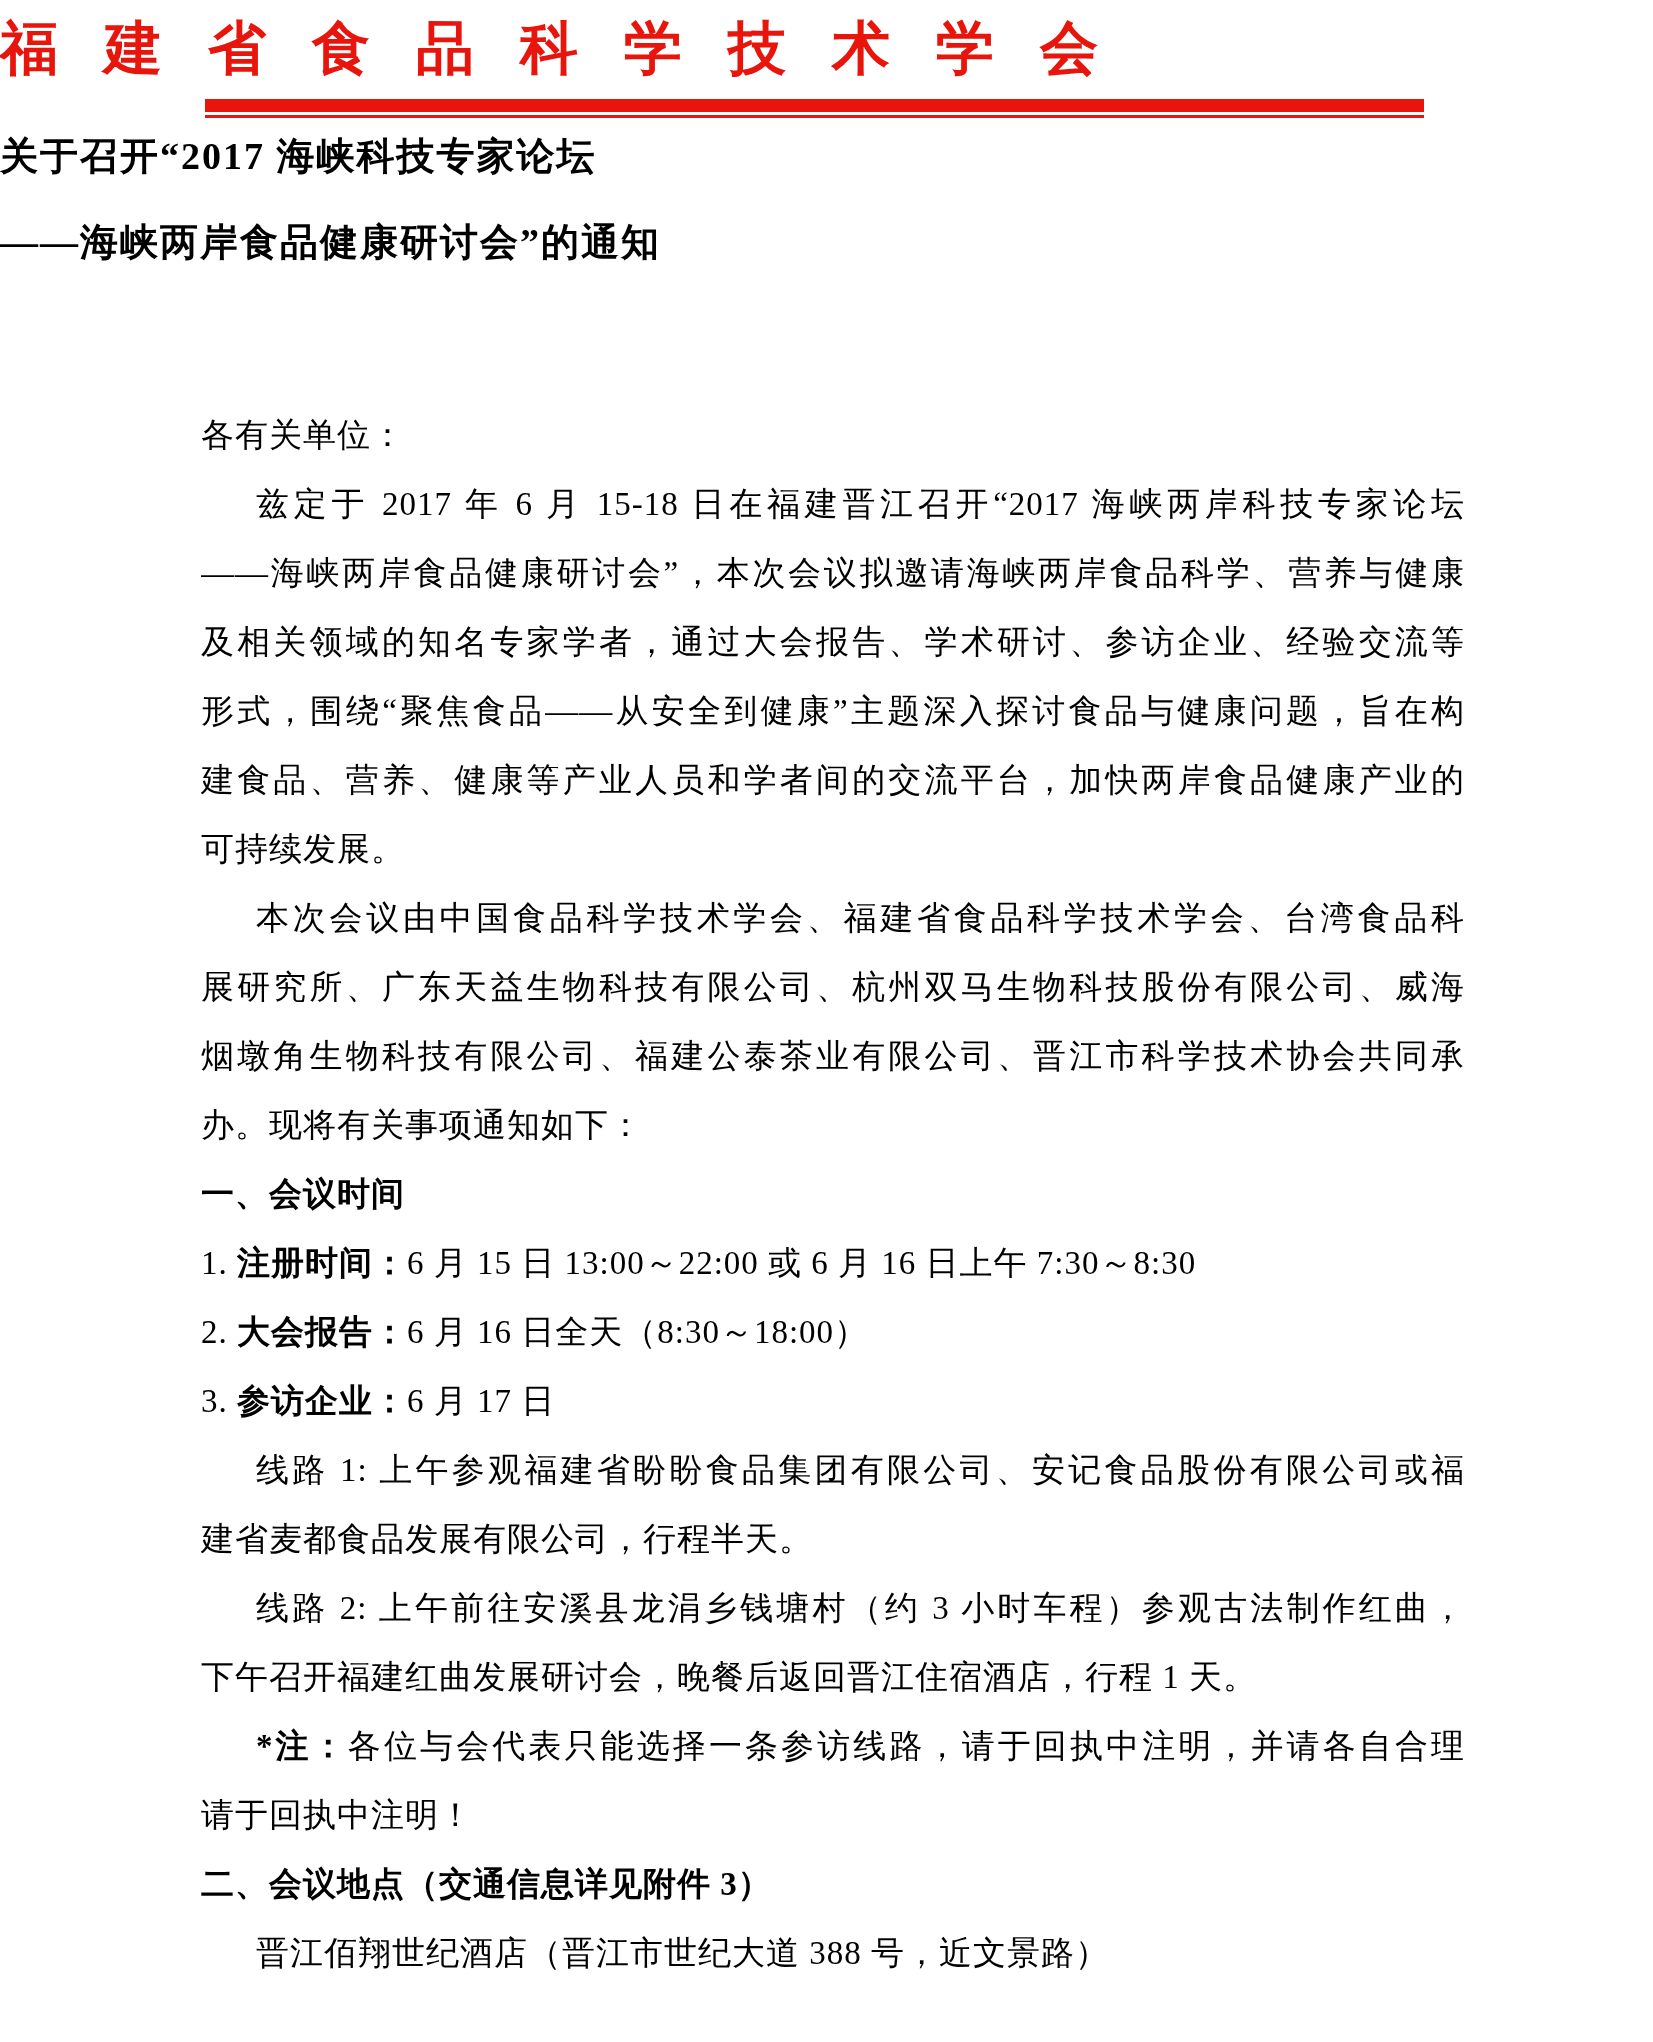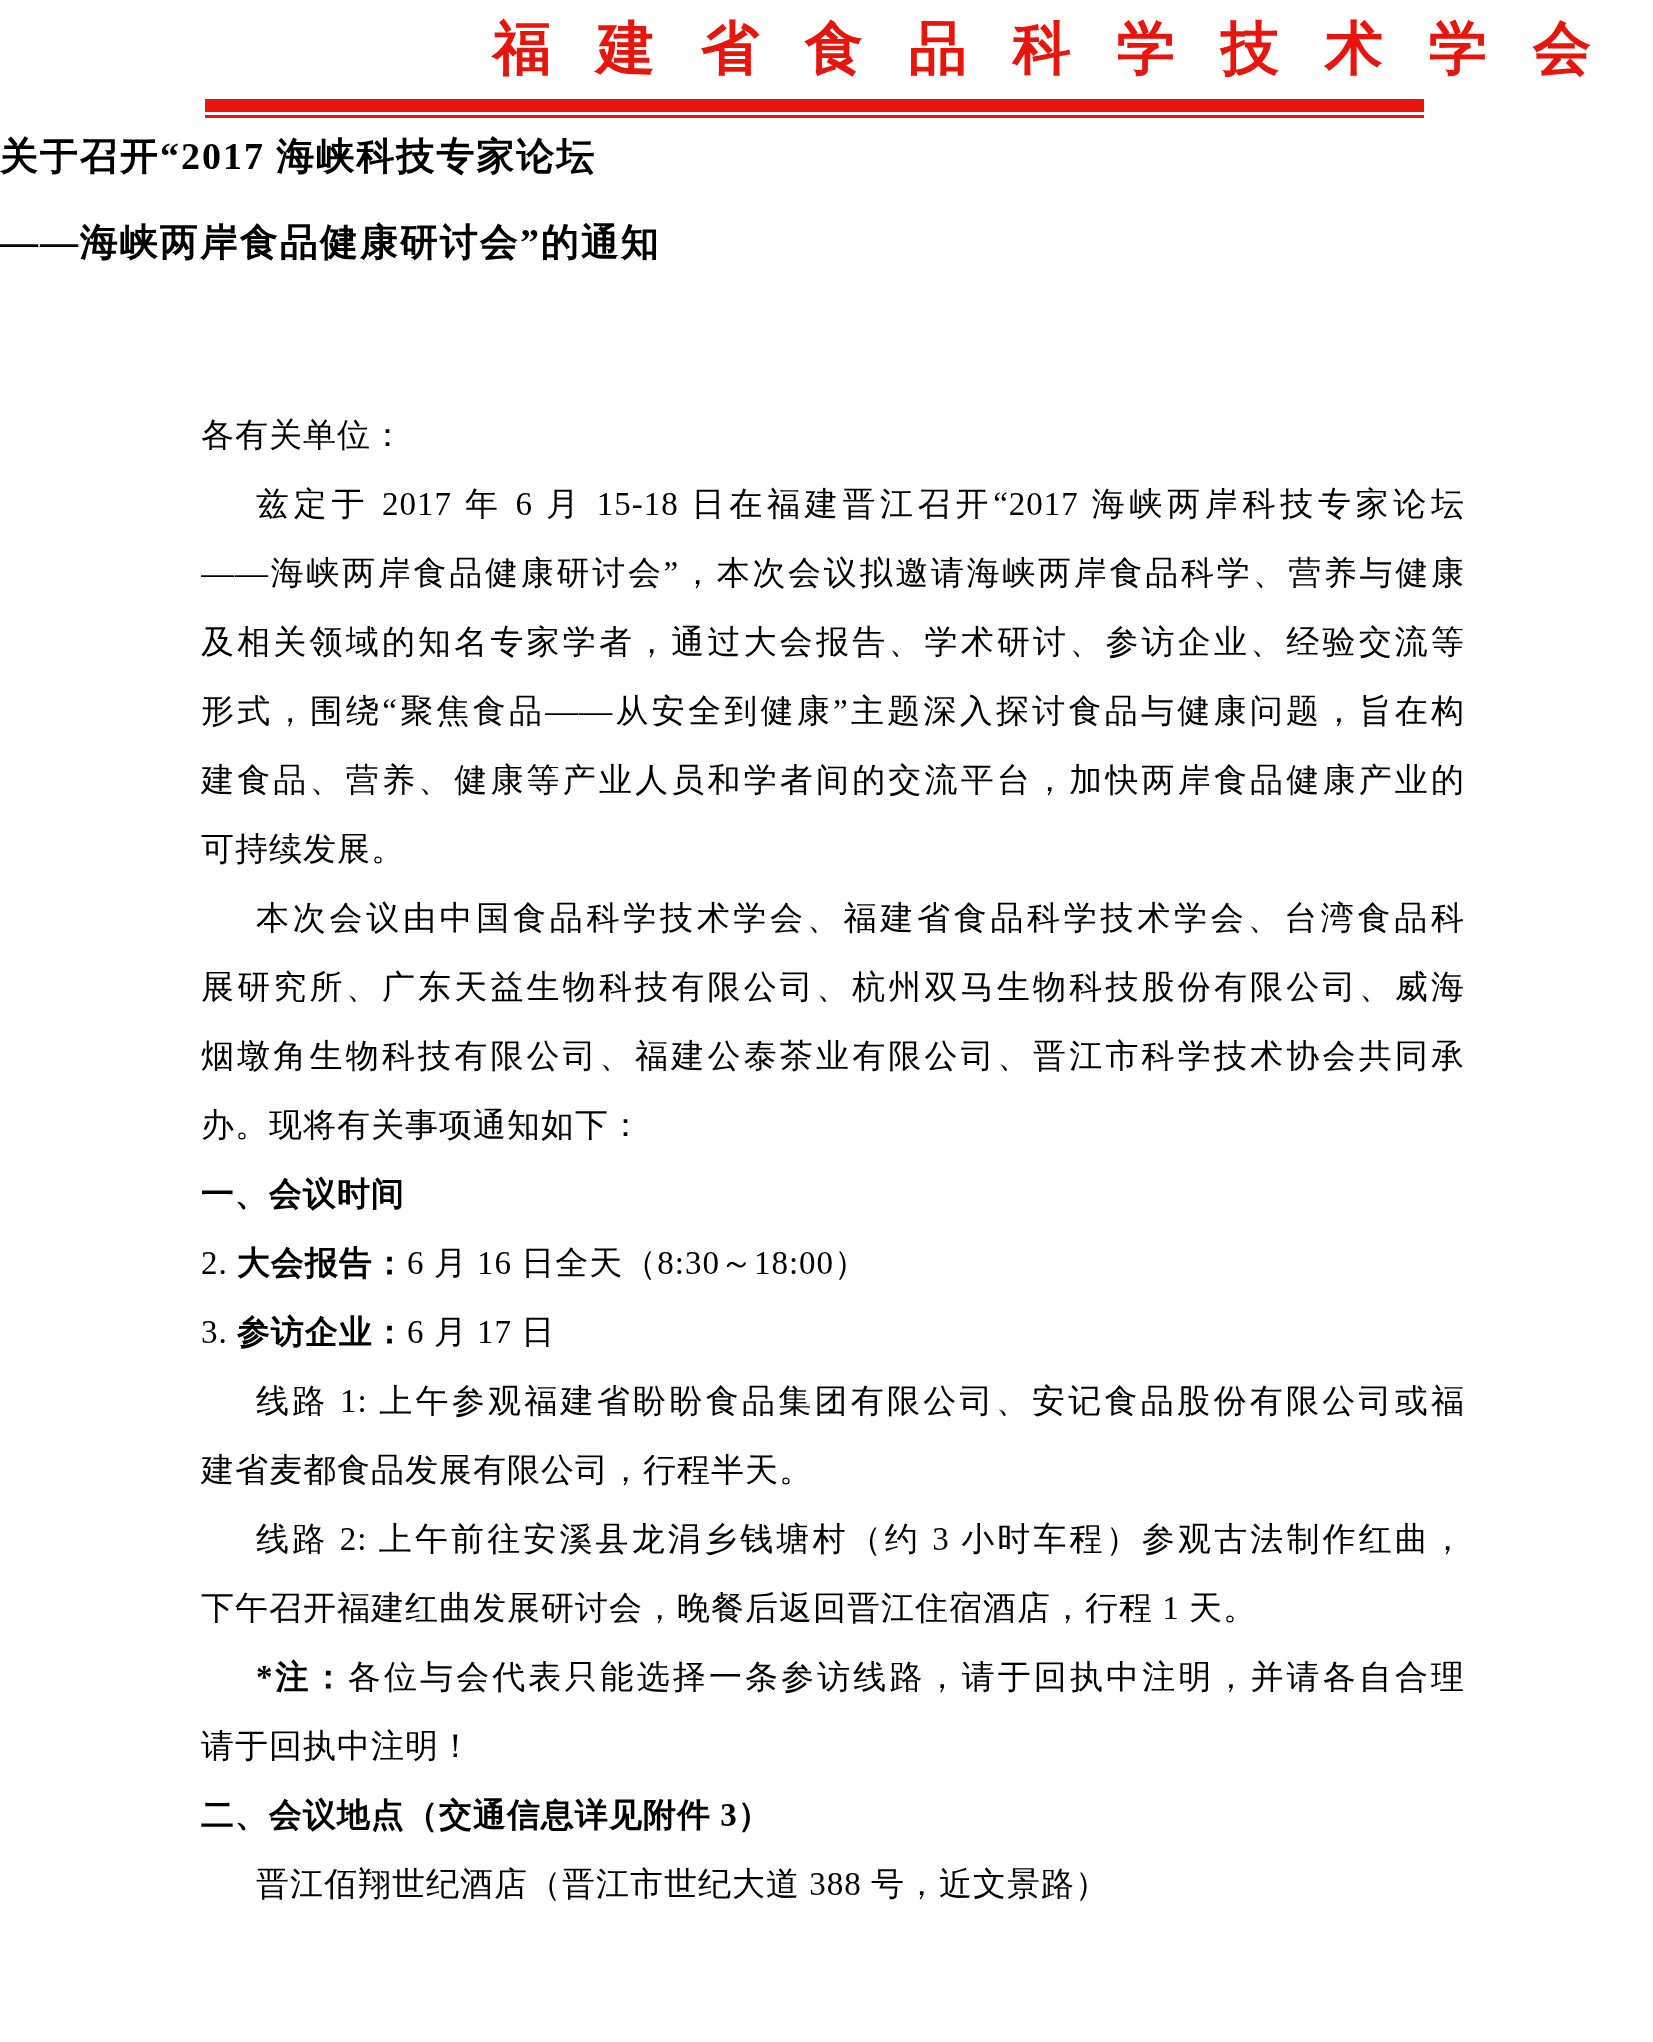--- a/index.html
+++ b/index.html
@@ -7,21 +7,21 @@
     position: relative;
     width: 1653px;
     height: 2042px;
     background: #ffffff;
     overflow: hidden;
     color: #000000;
     font-family: "Liberation Serif", "DejaVu Serif", serif;
   }
   .org-header {
     margin: 12px 16px 0 0;
-    text-align: right;
+    text-align: left;
     font-size: 58px;
     line-height: 74px;
     font-weight: bold;
     color: var(--brand-red, #e8150d);
     letter-spacing: 46px;
     white-space: nowrap;
   }
   .rule {
     margin: 13px 0 0 205px;
     width: 1219px;
@@ -74,20 +74,21 @@
       <div class="line justify"><span class="seg">——海峡两岸食品健康研讨会”，本次会议拟邀请海峡两岸食品科学、营养与健康</span></div>
       <div class="line justify"><span class="seg">及相关领域的知名专家学者，通过大会报告、学术研讨、参访企业、经验交流等</span></div>
       <div class="line justify"><span class="seg">形式，围绕“聚焦食品——从安全到健康”主题深入探讨食品与健康问题，旨在构</span></div>
       <div class="line justify"><span class="seg">建食品、营养、健康等产业人员和学者间的交流平台，加快两岸食品健康产业的</span></div>
       <div class="line"><span class="seg">可持续发展。</span></div>
       <div class="line indent justify"><span class="seg">本次会议由中国食品科学技术学会、福建省食品科学技术学会、台湾食品科</span></div>
       <div class="line justify"><span class="seg">展研究所、广东天益生物科技有限公司、杭州双马生物科技股份有限公司、威海</span></div>
       <div class="line justify"><span class="seg">烟墩角生物科技有限公司、福建公泰茶业有限公司、晋江市科学技术协会共同承</span></div>
       <div class="line"><span class="seg">办。现将有关事项通知如下：</span></div>
       <div class="line"><span class="seg bold">一、会议时间</span></div>
+      <div class="line"><span class="seg">1. </span><span class="seg bold">注册时间：</span><span class="seg">6 月 15 日 13:00～22:00 或 6 月 16 日上午 7:30～8:30</span></div>
       <div class="line"><span class="seg">2. </span><span class="seg bold">大会报告：</span><span class="seg">6 月 16 日全天（8:30～18:00）</span></div>
       <div class="line"><span class="seg">3. </span><span class="seg bold">参访企业：</span><span class="seg">6 月 17 日</span></div>
       <div class="line indent justify"><span class="seg">线路 1: 上午参观福建省盼盼食品集团有限公司、安记食品股份有限公司或福</span></div>
       <div class="line"><span class="seg">建省麦都食品发展有限公司，行程半天。</span></div>
       <div class="line indent justify"><span class="seg">线路 2: 上午前往安溪县龙涓乡钱塘村（约 3 小时车程）参观古法制作红曲，</span></div>
       <div class="line"><span class="seg">下午召开福建红曲发展研讨会，晚餐后返回晋江住宿酒店，行程 1 天。</span></div>
       <div class="line indent justify"><span class="seg bold">*注：</span><span class="seg">各位与会代表只能选择一条参访线路，请于回执中注明，并请各自合理</span></div>
       <div class="line"><span class="seg">请于回执中注明！</span></div>
       <div class="line"><span class="seg bold">二、会议地点（交通信息详见附件 3）</span></div>
       <div class="line indent"><span class="seg">晋江佰翔世纪酒店（晋江市世纪大道 388 号，近文景路）</span></div>

